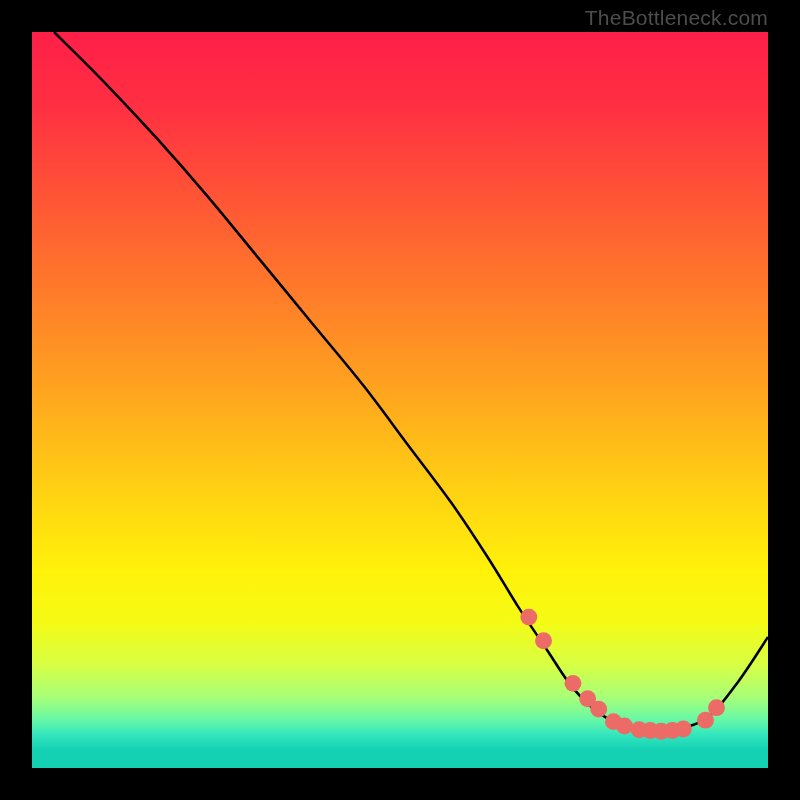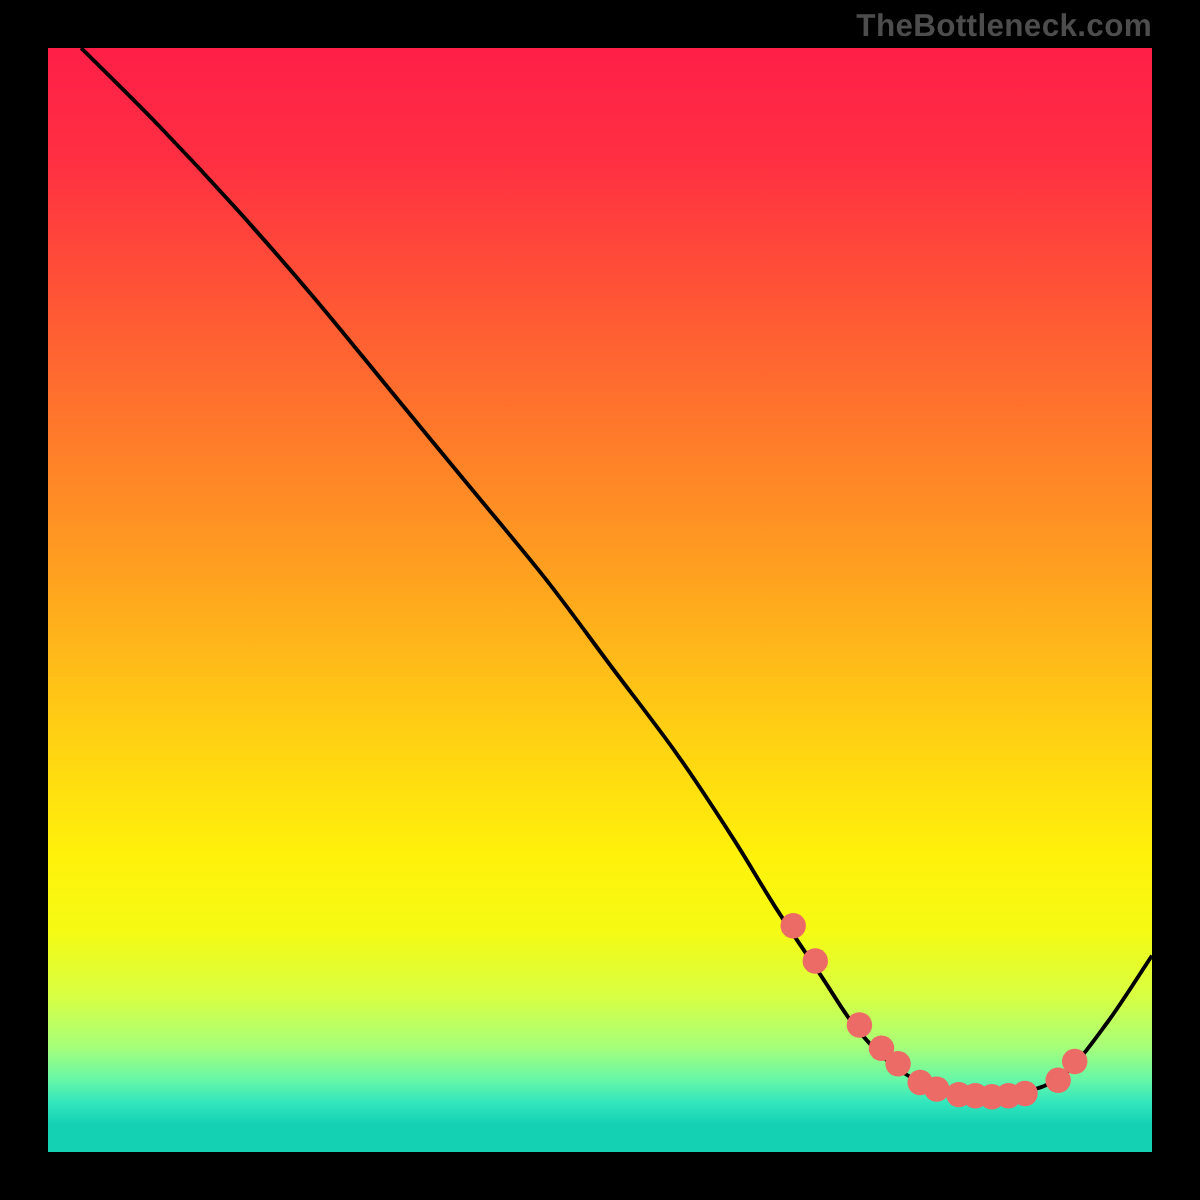--- a/index.html
+++ b/index.html
@@ -24,21 +24,21 @@
     width: 100%;
     height: 100%;
   }
   .attribution {
     position: absolute;
     top: 6px;
     right: 32px;
     color: #4d4d4d;
     font-family: Arial, Helvetica, sans-serif;
     font-size: 21px;
-    font-weight: 700;
+    font-weight: 400;
     letter-spacing: 0.2px;
   }
   .curve-svg {
     position: absolute;
     left: 0; top: 0;
     width: 100%;
     height: 100%;
   }
 </style>
 </head>

